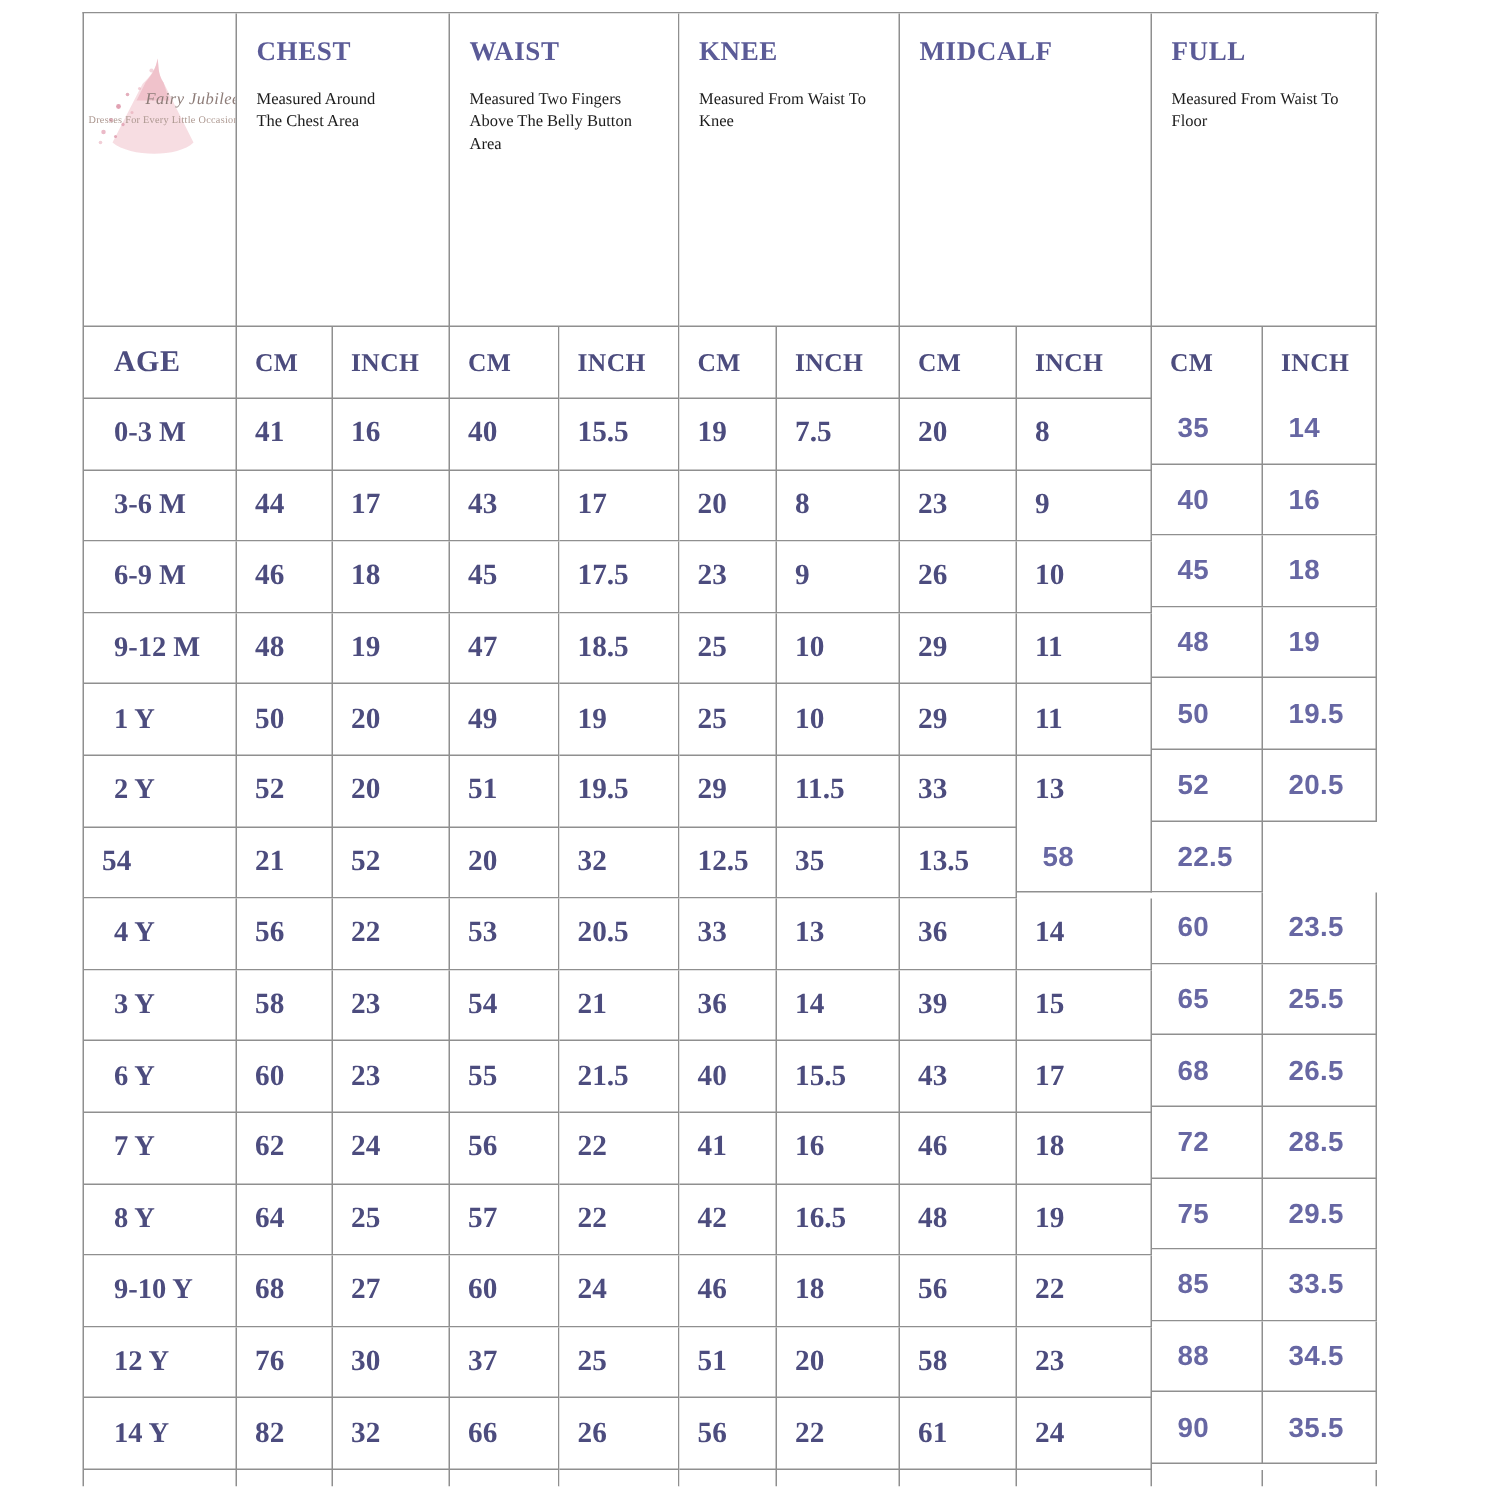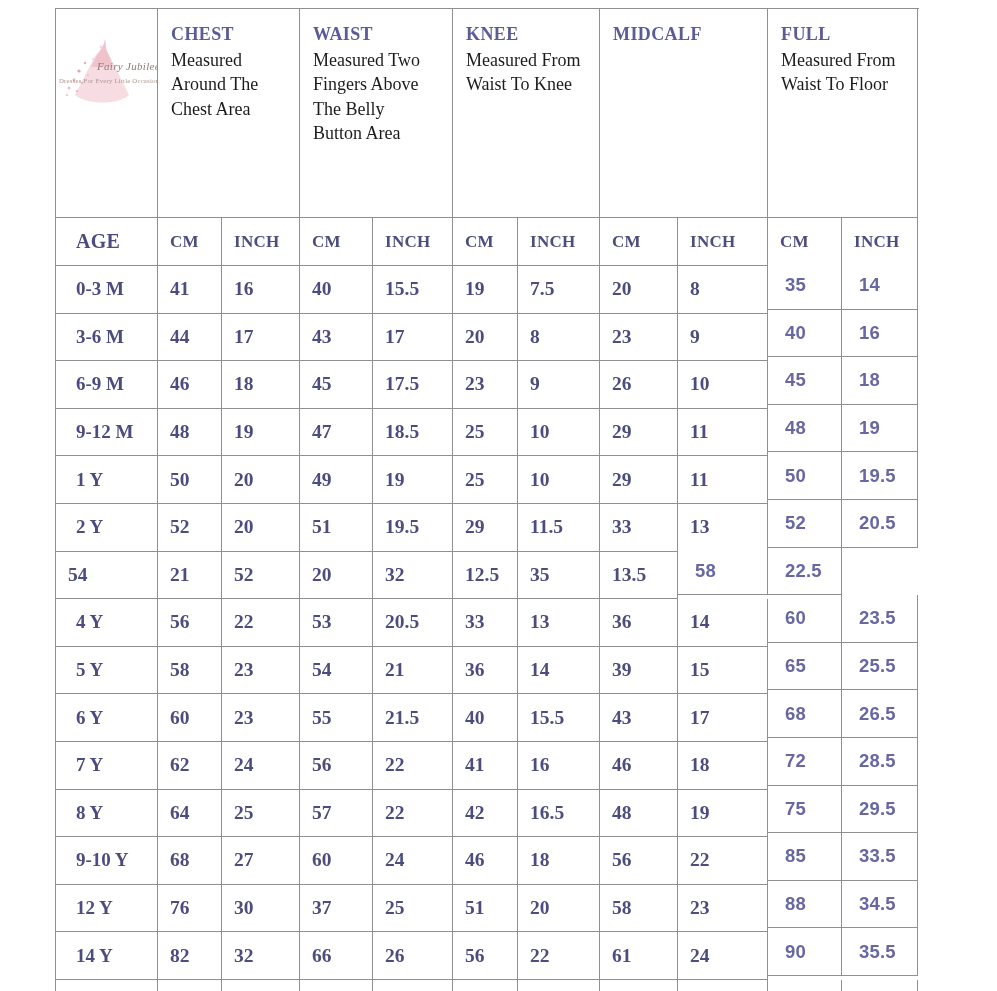--- a/index.html
+++ b/index.html
@@ -39,21 +39,21 @@
     position: absolute; left: 3px; top: 68px;
     font-size: 6.8px; color: var(--tagline, #ab968e); letter-spacing: 0.2px;
     white-space: nowrap; z-index: 2;
   }
   .mh { padding: 15px 10px 0 13px; }
   .mh-title {
     font-weight: bold; font-size: 18px; letter-spacing: 0.4px;
     color: var(--heading, #5b5b97);
   }
   .mh-desc {
-    margin-top: 3px; font-size: 18px; line-height: 1.36;
+    margin-top: 14px; font-size: 11px; line-height: 1.36;
     color: var(--desc, #1c1c1c);
   }
   .mh0 .mh-desc { max-width: 95px; }
   .mh1 .mh-desc { max-width: 122px; }
   .mh2 .mh-desc { max-width: 130px; }
   .mh3 .mh-desc { max-width: 106px; }
   .mh4 .mh-desc { max-width: 134px; }
   
   .colhead .cell {
     height: 48px; display: flex; align-items: center;
@@ -235,21 +235,21 @@
         <div class="cell">53</div>
         <div class="cell">20.5</div>
         <div class="cell">33</div>
         <div class="cell">13</div>
         <div class="cell">36</div>
         <div class="cell">14</div>
         <div class="cell fullcell">60</div>
         <div class="cell fullcell">23.5</div>
       </div>
       <div class="grid-row row">
-        <div class="cell agecell">5 Y</div>
+        <div class="cell agecell">3 Y</div>
         <div class="cell">58</div>
         <div class="cell">23</div>
         <div class="cell">54</div>
         <div class="cell">21</div>
         <div class="cell">36</div>
         <div class="cell">14</div>
         <div class="cell">39</div>
         <div class="cell">15</div>
         <div class="cell fullcell">65</div>
         <div class="cell fullcell">25.5</div>

